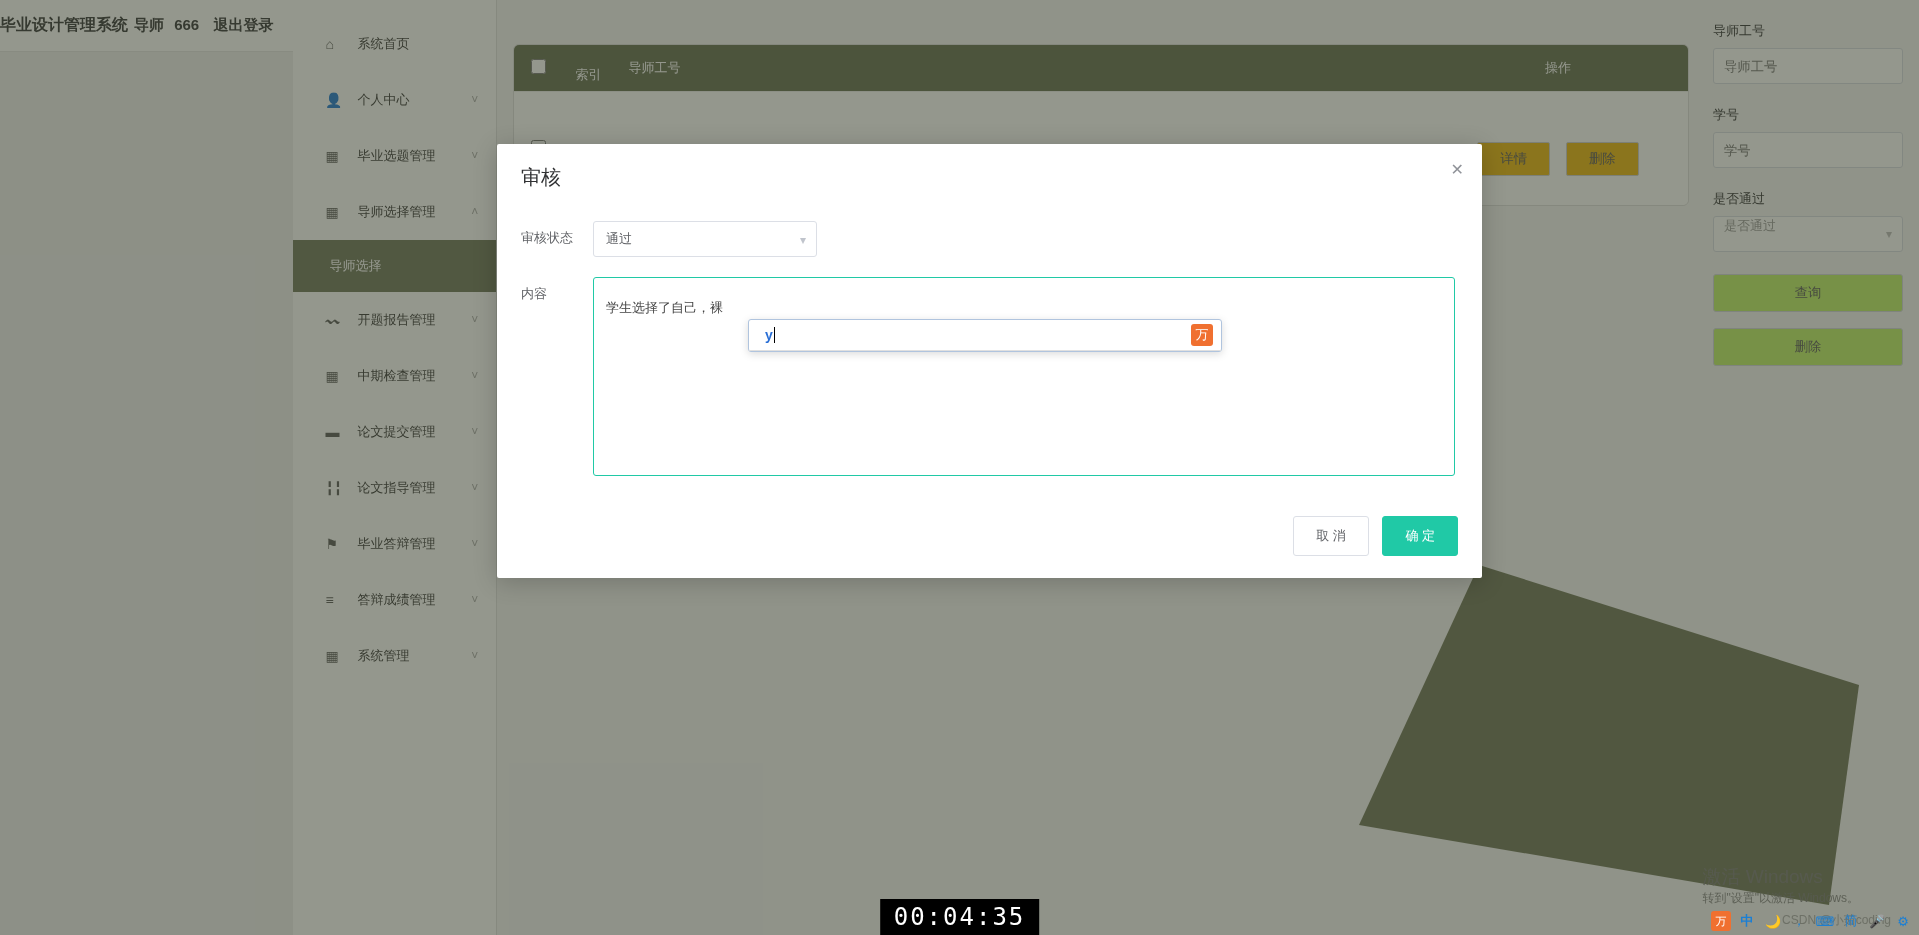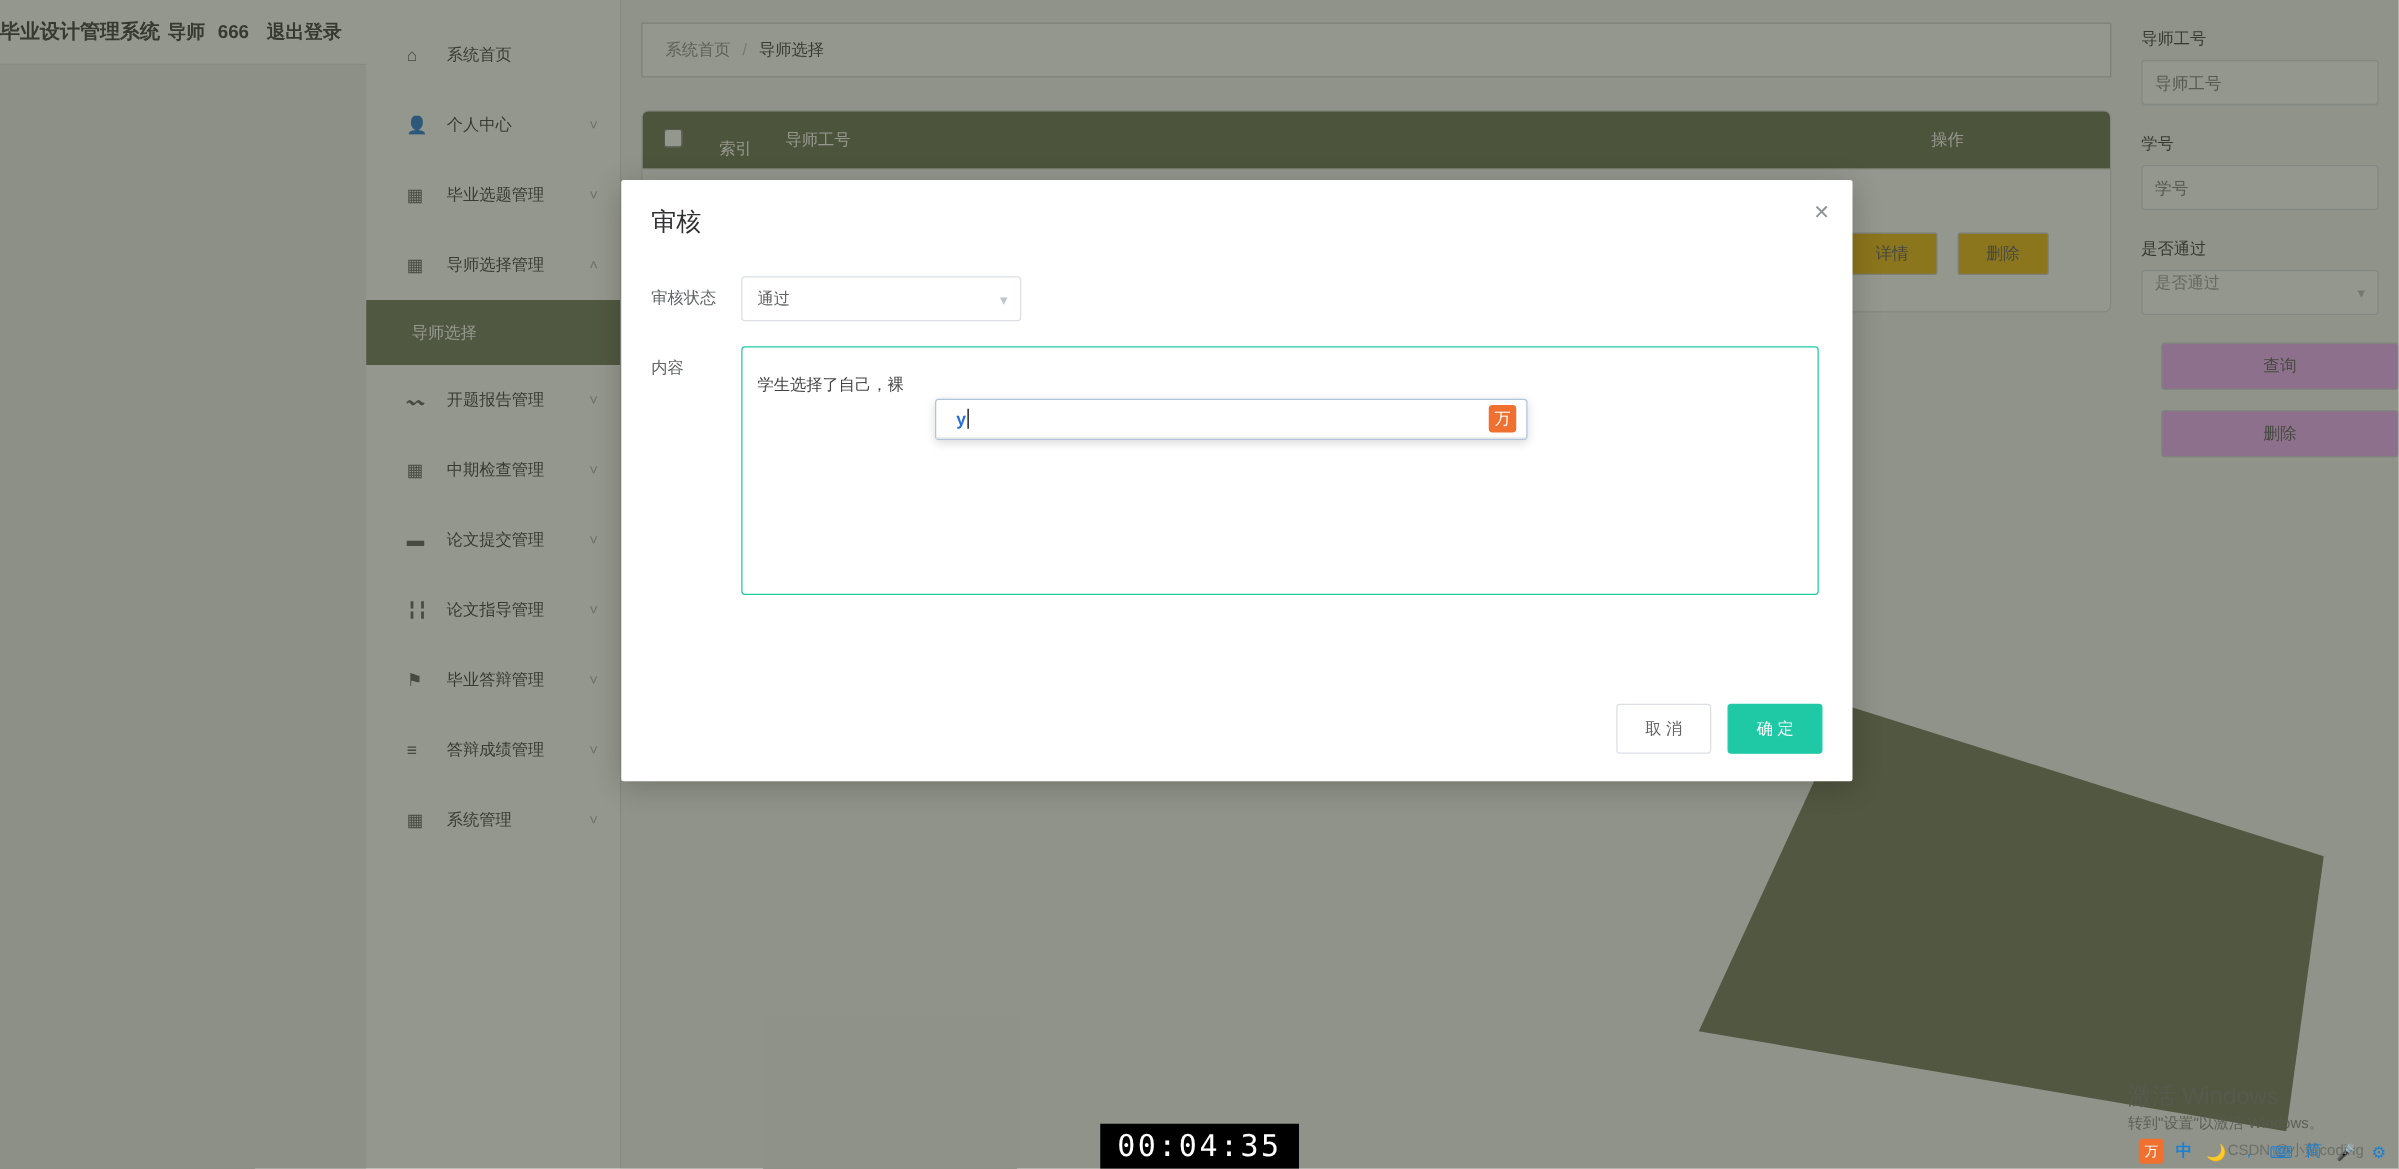--- a/index.html
+++ b/index.html
@@ -40,36 +40,36 @@
 .td-rest { flex: 1; }
 .td-ops { width: 260px; display: flex; justify-content: center; gap: 16px; }
 .row-btn { border: 1px solid #ccc; background: #eab308; padding: 7px 22px; border-radius: 2px; cursor: pointer; color: #555; margin-top: 21px; }
 input.chk { width: 15px; height: 15px; }
 
 .rightpanel { width: 190px; margin-left: 24px; padding-top: 4px; }
 .rp-label { font-size: 13px; margin-bottom: 8px; }
 .rp-input, .rp-select { width: 100%; height: 36px; border: 1px solid #d8dce5; border-radius: 3px; padding: 0 10px; color: #999; margin-bottom: 22px; background: #fff; }
 .rp-select { position: relative; }
 .rp-select .chev-d { position: absolute; right: 10px; top: 10px; color: #bbb; font-size: 12px; }
-.rp-btn { width: 100%; height: 38px; border: 1px solid #d0d4dc; background: #f0abfc; border-radius: 3px; cursor: pointer; margin-bottom: 16px; color: #555; margin-left: 16px; }
+.rp-btn { width: 100%; height: 38px; border: 1px solid #d0d4dc; background: #bef264; border-radius: 3px; cursor: pointer; margin-bottom: 16px; color: #555; }
 
 .overlay { position: absolute; inset: 0; background: rgba(60,65,48,0.55); z-index: 10; }
 .dialog { position: absolute; left: 497px; top: 144px; width: 985px; background: #fff; border-radius: 2px; z-index: 20; box-shadow: 0 4px 24px rgba(0,0,0,.2); }
 .dlg-head { padding: 20px 24px 10px; font-size: 20px; color: #303133; }
 .dlg-close { position: absolute; right: 18px; top: 16px; color: #909399; cursor: pointer; font-size: 16px; }
 .dlg-body { padding: 20px 24px 10px; }
 .frow { display: flex; align-items: flex-start; margin-bottom: 20px; }
 .flabel { width: 72px; padding-right: 8px; color: #606266; padding-top: 8px; font-size: 13px; }
 .fselect { width: 224px; height: 36px; border: 1px solid #dcdfe6; border-radius: 3px; padding: 0 30px 0 12px; position: relative; display: flex; align-items: center; color: #606266; cursor: pointer; }
 .fselect .chev-d { position: absolute; right: 10px; top: 11px; color: #c0c4cc; font-size: 12px; }
 .ftextarea { width: 862px; height: 199px; border: 1px solid #20c9a6; border-radius: 3px; padding: 20px 12px; font-family: inherit; font-size: 13px; resize: none; color: #444; line-height: 1.6; position: relative; }
 .dlg-foot { padding: 10px 24px 22px; text-align: right; }
 .dlg-btn { padding: 10px 22px; border-radius: 3px; cursor: pointer; font-size: 13px; margin-left: 10px; }
 .btn-cancel { border: 1px solid #dcdfe6; background: #fff; color: #606266; }
-.btn-ok { border: 1px solid #20c9a6; background: #20c9a6; color: #fff; margin-top: 47px; }
+.btn-ok { border: 1px solid #20c9a6; background: #20c9a6; color: #fff; }
 
 .ime { position: absolute; left: 748px; top: 319px; width: 474px; background: #fff; border: 1px solid #b0c4de; border-radius: 3px; z-index: 30; box-shadow: 0 2px 8px rgba(0,0,0,.15); font-size: 14px; }
 .ime-top { display: flex; align-items: center; padding: 4px 8px; border-bottom: 1px solid #e0e0e0; }
 .ime-input { color: #2a6fd6; font-weight: bold; padding-left: 8px; }
 .ime-cursor { border-right: 1px solid #000; height: 16px; margin-left: 1px; }
 .ime-logo { margin-left: auto; width: 22px; height: 22px; background: #f07030; border-radius: 3px; display: flex; align-items: center; justify-content: center; color: #fff; font-size: 13px; }
 .ime-cands { padding: 6px 10px; font-family: "SimSun", monospace; font-size: 14px; color: #444; white-space: nowrap; display: flex; align-items: center; }
 .ime-cand { margin-right: 12px; }
 .ime-cand .n { color: #888; }
 .ime-cand.first .n { color: #d0342c; }
@@ -156,25 +156,20 @@
         </div>
         <div class="menu-item">
           <span class="ico">▦</span>
           <span>系统管理</span>
           <span class="chev">˅</span>
         </div>
       </div>
 
     <div class="main">
       <div class="main-left">
-        <div class="breadcrumb">
-          <span>系统首页</span>
-          <span class="sep">/</span>
-          <span class="cur">导师选择</span>
-        </div>
 
         <div class="table-wrap">
           <div class="thead">
             <div class="th th-chk"><input type="checkbox" class="chk" style=""></div>
             <div class="th th-idx">索引</div>
             <div class="th th-id">导师工号</div>
             <div class="th th-rest"></div>
             <div class="th th-ops">操作</div>
           </div>
           <div class="tbody-row">

